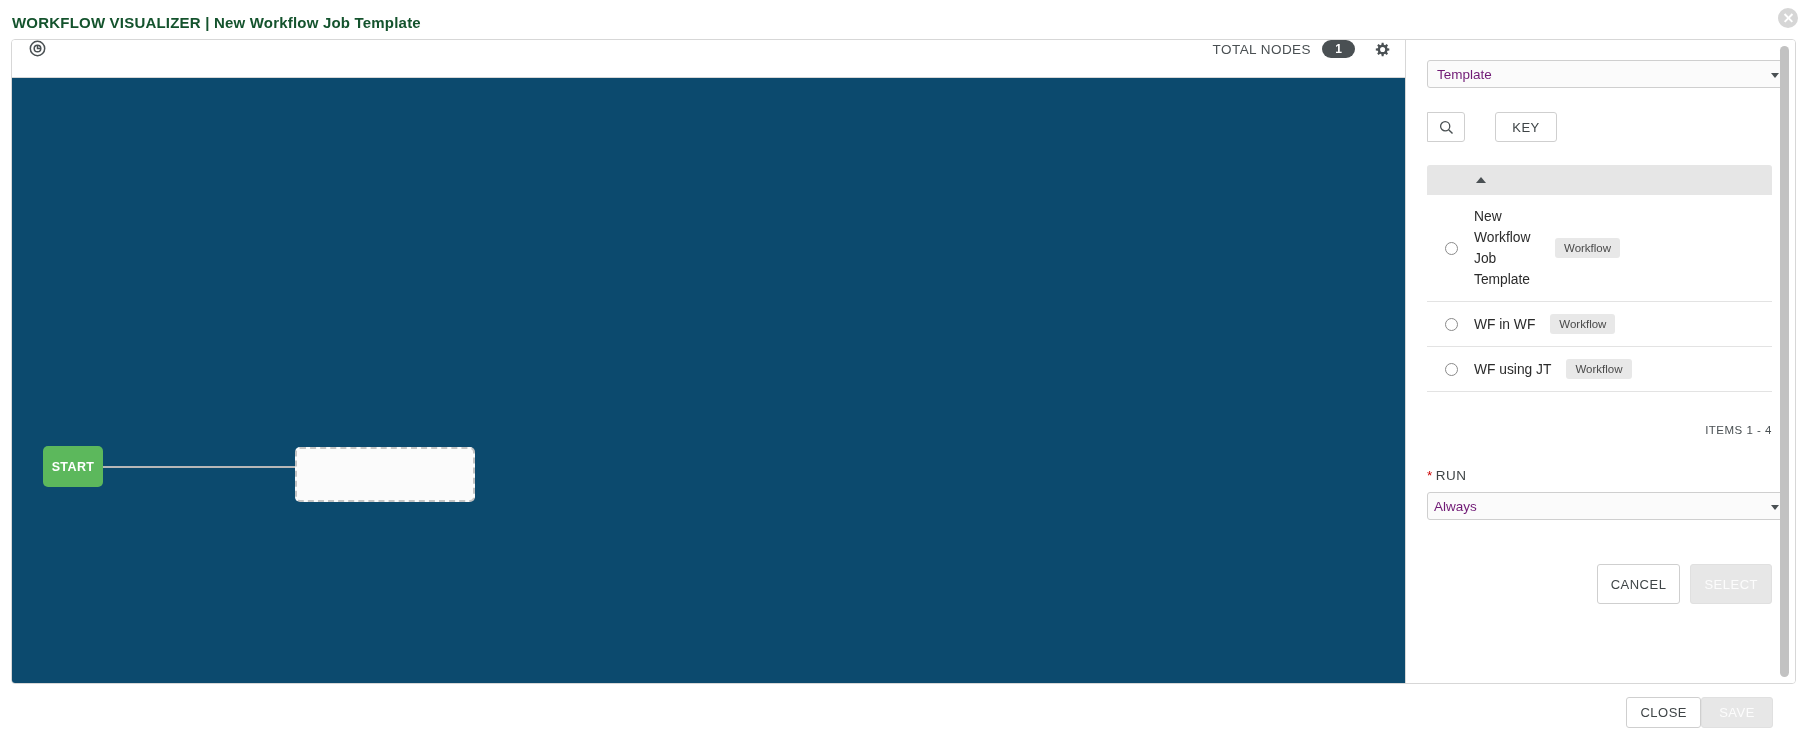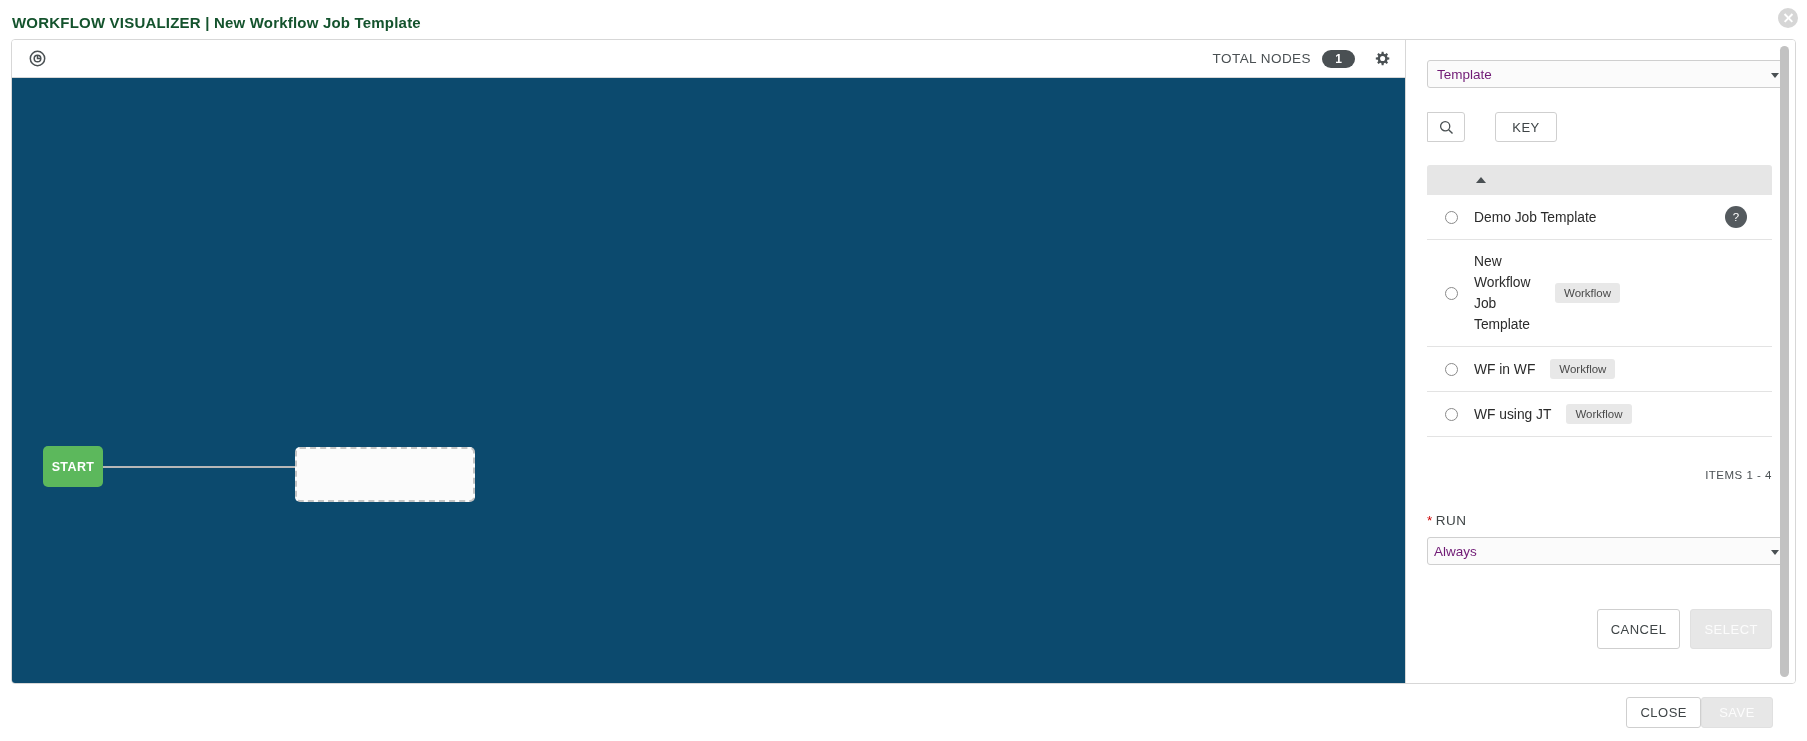--- a/index.html
+++ b/index.html
@@ -79,21 +79,21 @@
     border-right: 1px solid #d7d7d7;
     background: #ffffff;
     flex: 0 0 auto;
   }
 
   .canvas-toolbar {
     position: relative;
     height: 38px;
     border-bottom: 1px solid #d7d7d7;
     display: flex;
-    align-items: center;
+    align-items: flex-start;
     padding: 0 14px 0 17px;
   }
 
   .compass-icon {
     width: 17px;
     height: 17px;
     cursor: pointer;
     display: inline-block;
   }
 
@@ -480,25 +480,20 @@
             <line x1="10.3" y1="10.3" x2="14.4" y2="14.4" stroke="#4a5053" stroke-width="1.5"></line>
           </svg>
         </button>
         <button class="key-btn">KEY</button>
       </div>
 
       <div class="list-header">
         <span class="sort-caret"></span>
       </div>
 
-      <div class="list-row">
-        <span class="radio"></span>
-        <span class="row-name wide">Demo Job Template</span>
-        <span class="q-badge">?</span>
-      </div>
 
       <div class="list-row">
         <span class="radio"></span>
         <span class="row-name">New Workflow Job Template</span>
         <span class="wf-tag">Workflow</span>
       </div>
 
       <div class="list-row">
         <span class="radio"></span>
         <span class="row-name wide">WF in WF</span>

